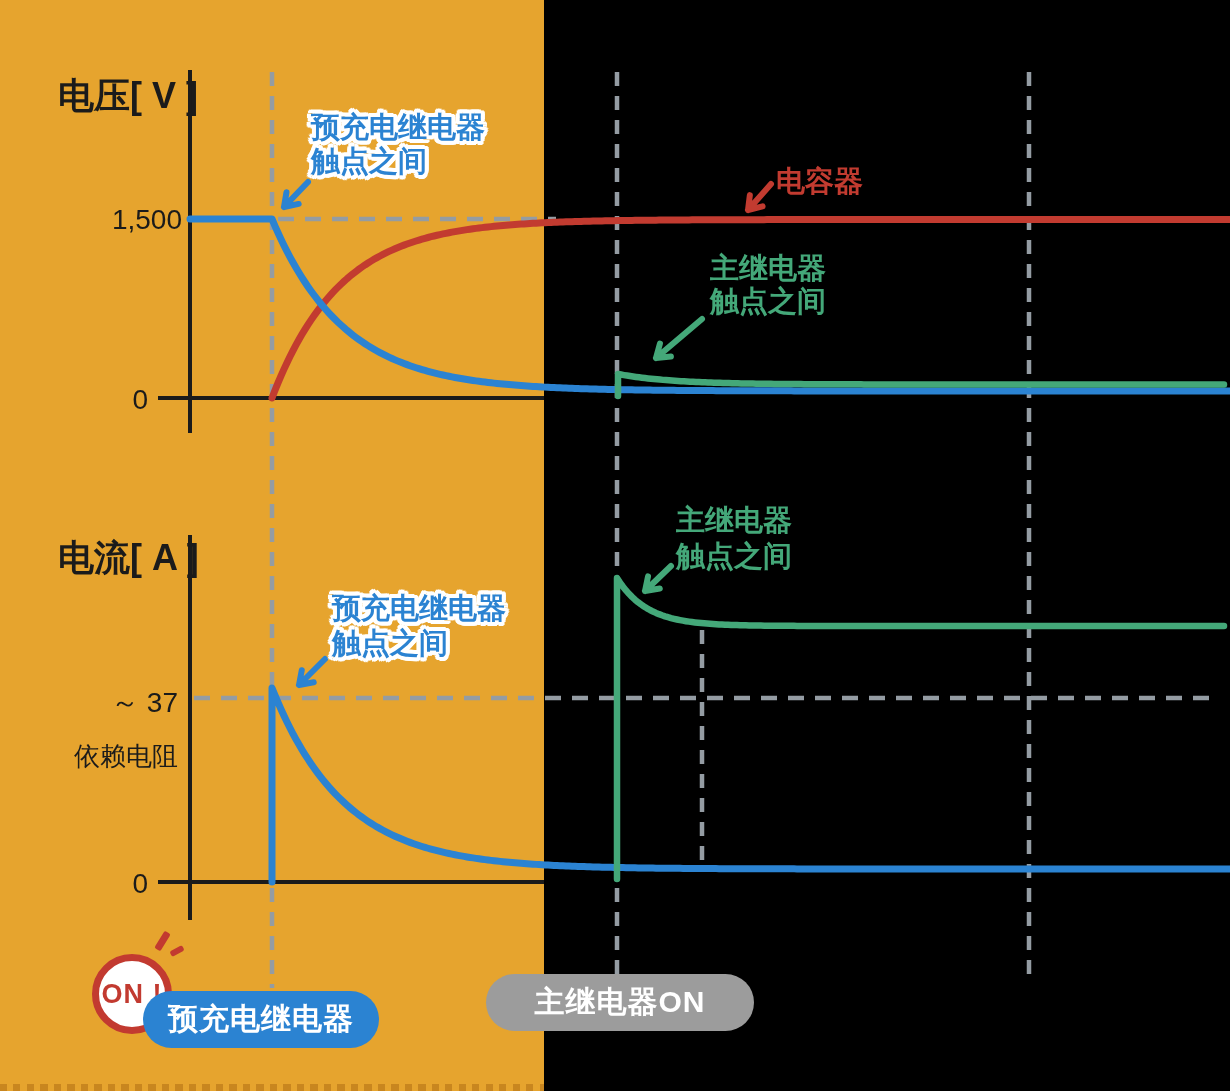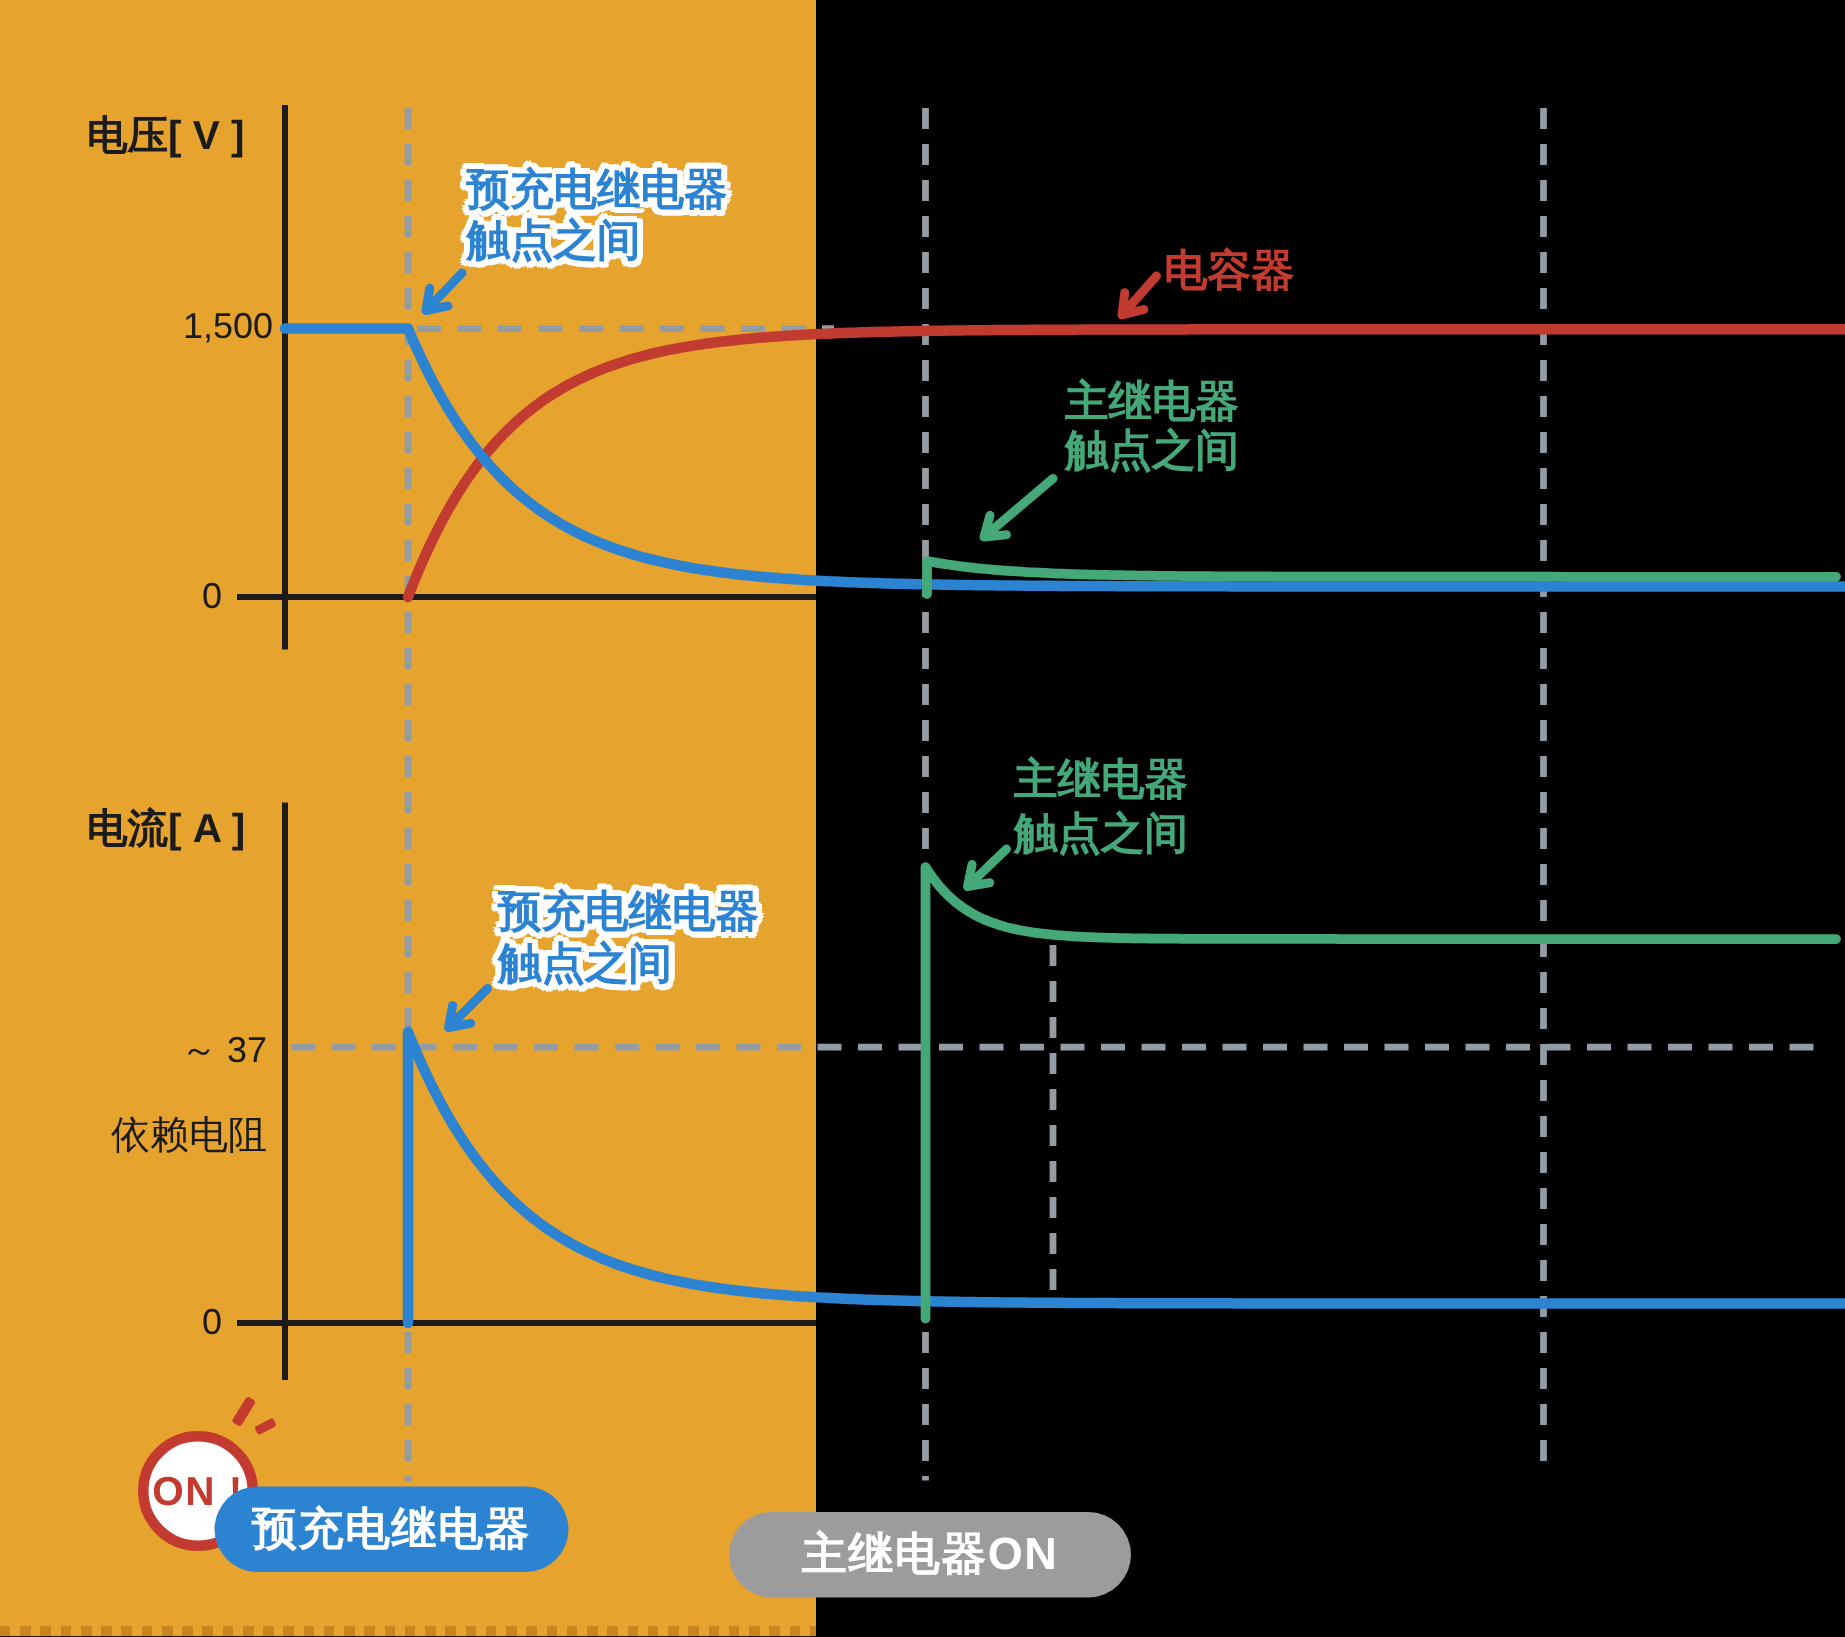--- a/index.html
+++ b/index.html
@@ -14,22 +14,22 @@
     background:var(--black);
     font-family:"Liberation Sans","DejaVu Sans",sans-serif;
   }
   .orange-panel{position:absolute;left:0;top:0;width:544px;height:1084px;background:var(--orange);}
   .bottom-dashes{
     position:absolute;left:0;top:1084px;width:544px;height:7px;
     background:repeating-linear-gradient(90deg,var(--orange-dash) 0 7px,var(--orange) 7px 13.5px);
   }
   svg.chart-canvas{position:absolute;left:0;top:0;}
   .txt{position:absolute;white-space:nowrap;}
-  .axis-title{font-size:27px;font-weight:bold;color:var(--axis);}
-  .tick{font-size:24px;color:var(--axis);text-align:right;}
+  .axis-title{font-size:36px;font-weight:bold;color:var(--axis);}
+  .tick{font-size:28px;color:var(--axis);text-align:right;}
   .tick-note{font-size:26px;color:var(--axis);text-align:right;}
   .curve-label{font-size:29px;font-weight:bold;line-height:34px;}
   .c-blue{color:var(--blue);}
   .c-red{color:var(--red);}
   .c-green{color:var(--green);}
   .outline{text-shadow:
     -3px -3px 0 #fff, 3px -3px 0 #fff, -3px 3px 0 #fff, 3px 3px 0 #fff,
     0 -4px 0 #fff, 0 4px 0 #fff, -4px 0 0 #fff, 4px 0 0 #fff,
     -2px -4px 0 #fff, 2px 4px 0 #fff, -4px 2px 0 #fff, 4px -2px 0 #fff;}
   .pill{
@@ -105,14 +105,14 @@
   <div class="txt curve-label c-green" style="left:676px;top:502px;line-height:36px;">
     <div>主继电器</div>
     <div>触点之间</div>
   </div>
 
   <div class="spark spark1"></div>
   <div class="spark spark2"></div>
   <div class="on-badge">ON !</div>
 
   <div class="pill pill-blue" style="left:143px;top:991px;width:236px;">预充电继电器</div>
-  <div class="pill pill-gray" style="left:486px;top:974px;width:268px;margin-top:34px;">主继电器ON</div>
+  <div class="pill pill-gray" style="left:486px;top:974px;width:268px;">主继电器ON</div>
 </div>
 
 </body></html>

